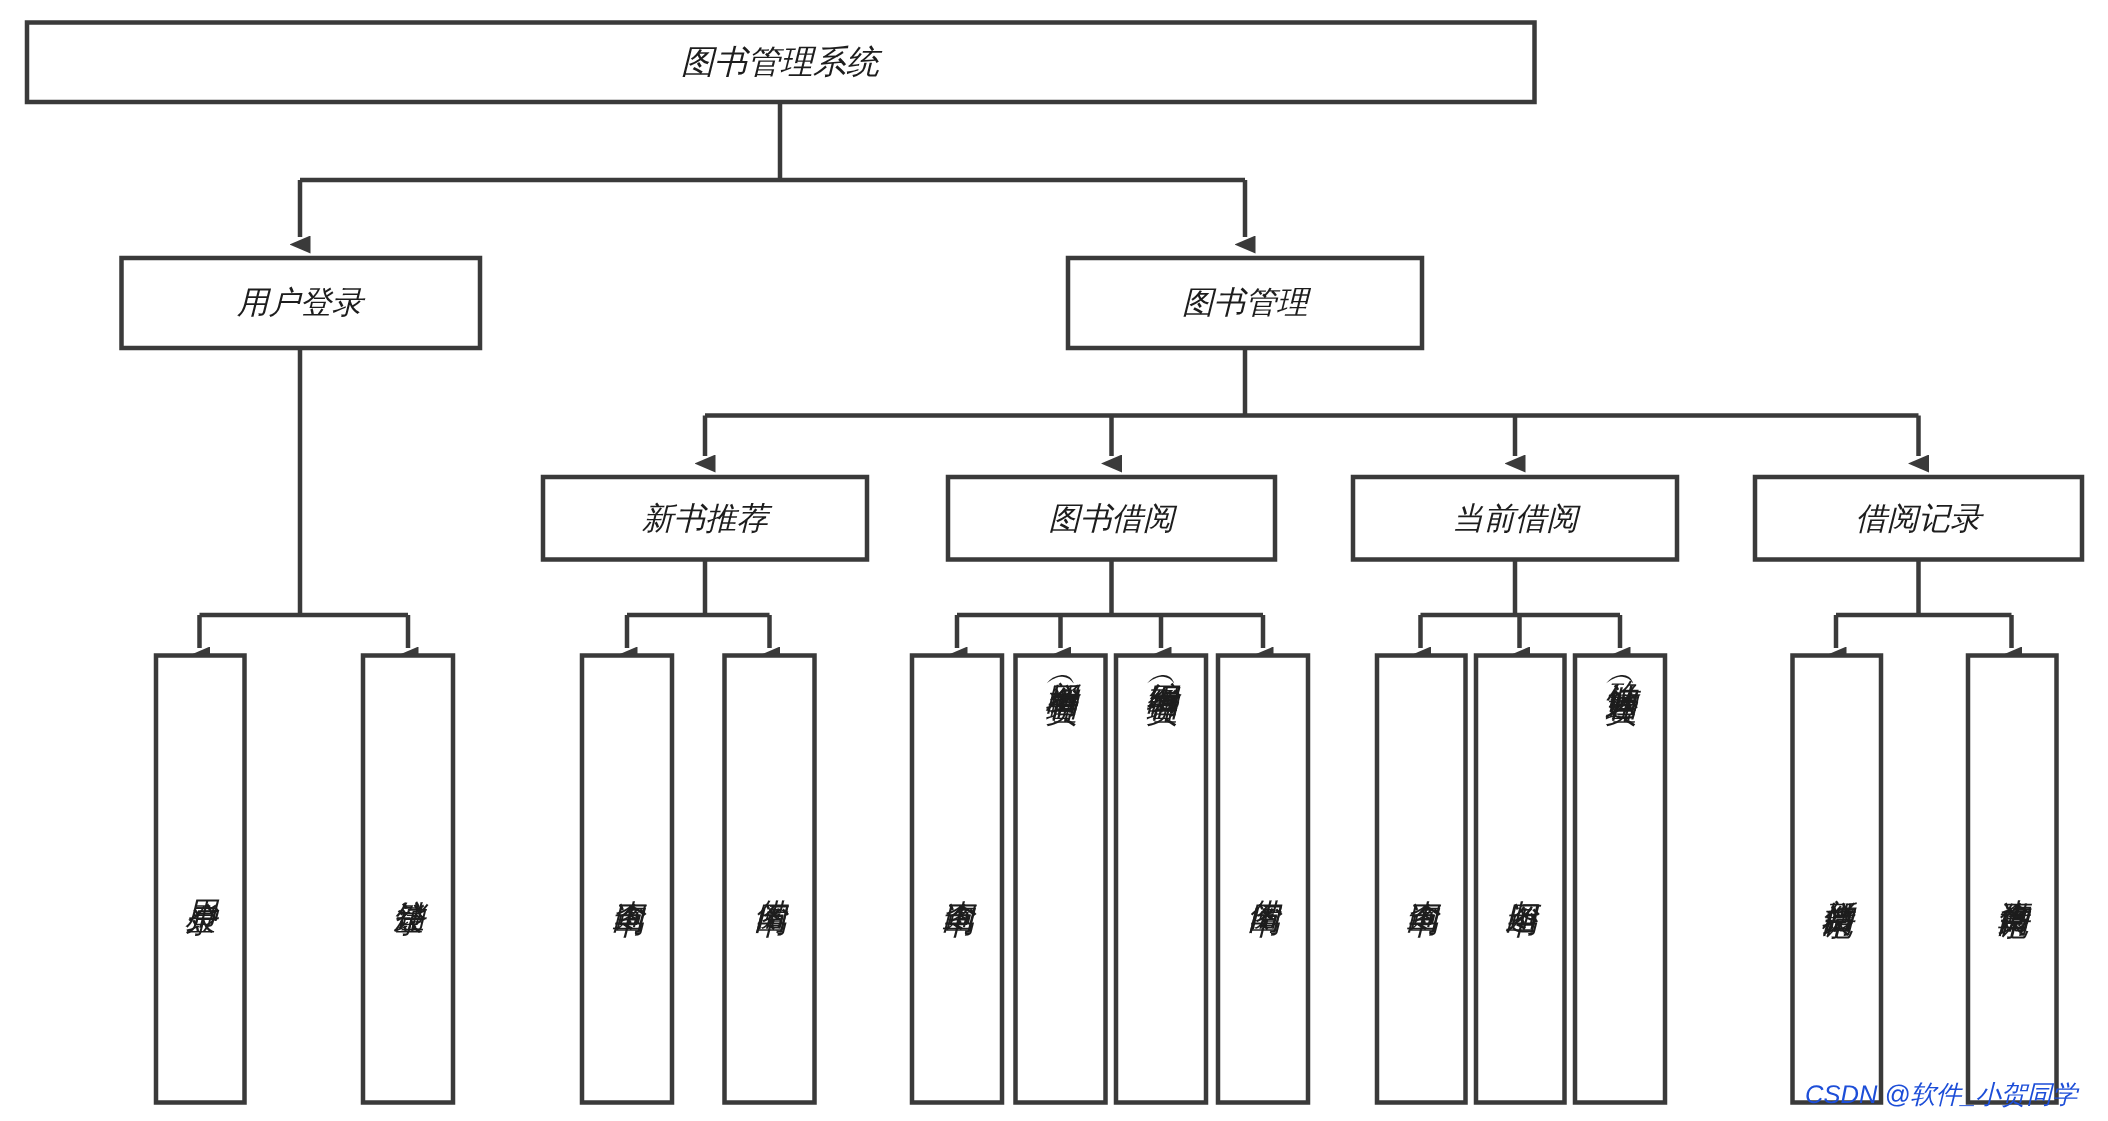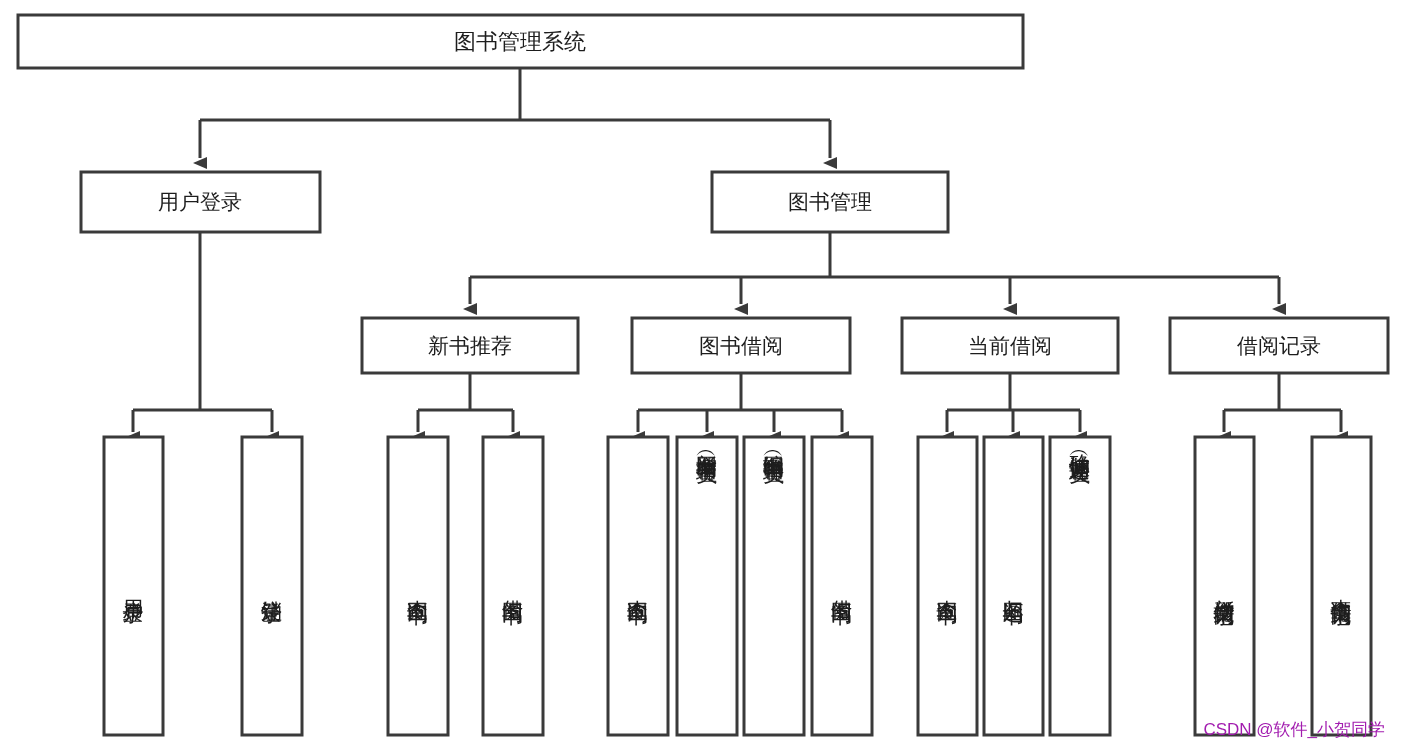--- a/index.html
+++ b/index.html
@@ -1,20 +1,20 @@
 <!DOCTYPE html>
 <html><head>
 <meta charset="utf-8">
 <style>
   html,body{margin:0;padding:0;background:#ffffff;}
   body{
     font-family:"Liberation Sans","DejaVu Sans",sans-serif;
     width:1405px;height:747px;overflow:hidden;position:relative;
   }
-  #diagram-root{position:relative;width:1393px;height:747px;background:#fff;}
+  #diagram-root{position:relative;width:1393px;height:747px;background:#fff;font-style:italic;}
   svg#tree{position:absolute;left:0;top:0;width:1405px;height:747px;display:block;}
   .node-box{fill:#ffffff;stroke:#3a3a3a;stroke-width:3;}
   .connector{stroke:#3a3a3a;stroke-width:3;fill:none;stroke-linecap:butt;}
   .arrow-head{fill:#3a3a3a;stroke:none;}
   .node-label{
     font-family:"Liberation Sans","DejaVu Sans",sans-serif;
     fill:#1d1d1d;font-size:21px;text-anchor:middle;dominant-baseline:middle;
   }
   .node-label.lvl1{font-size:22px;}
   .leaf-label-wrap{
@@ -23,21 +23,21 @@
   }
   .leaf-label{
     writing-mode:vertical-rl;text-orientation:upright;
     font-family:"Liberation Sans","DejaVu Sans",sans-serif;
     font-size:21px;color:#1d1d1d;line-height:1;letter-spacing:1.5px;
     white-space:nowrap;
   }
   .watermark{
     position:absolute;right:8px;bottom:6px;
     font-family:"Liberation Sans","DejaVu Sans",sans-serif;
-    font-size:17px;color:#a21caf;white-space:nowrap;user-select:none;
+    font-size:17px;color:#1d4ed8;white-space:nowrap;user-select:none;
   }
 </style>
 </head>
 <body>
 
 <div id="diagram-root">
 
   <svg id="tree" viewBox="0 0 1405 747">
     <defs>
       <marker id="arrow" markerWidth="12" markerHeight="14" refX="1" refY="7" orient="auto" markerUnits="userSpaceOnUse">

